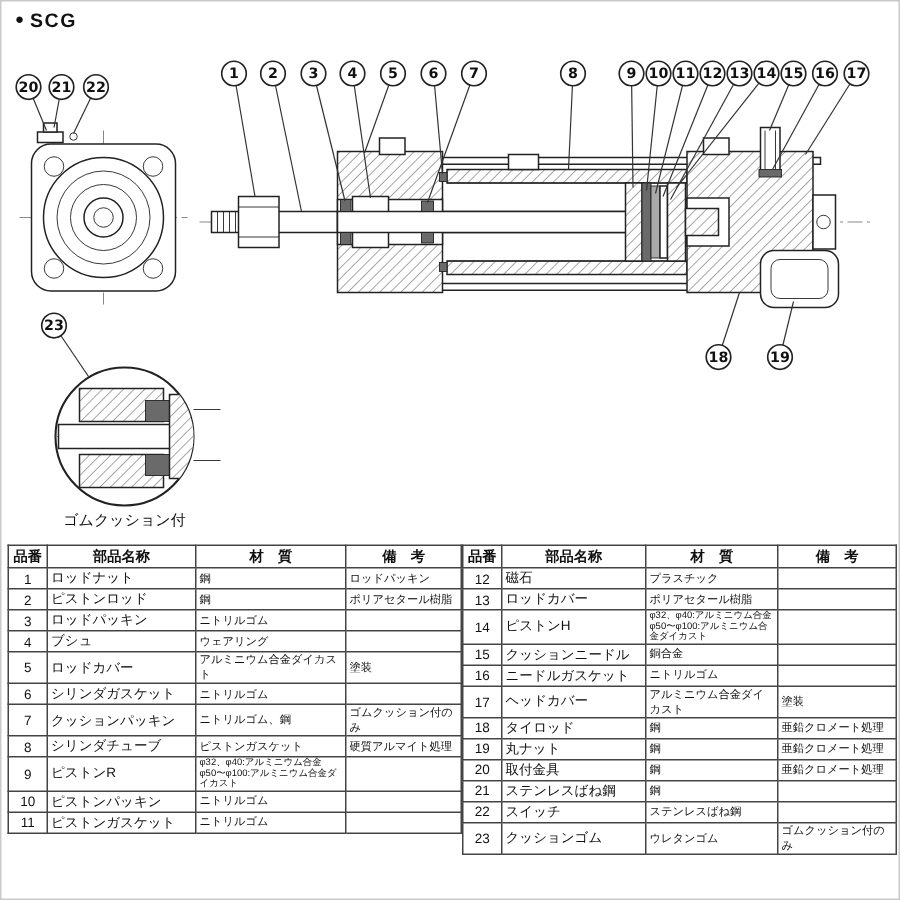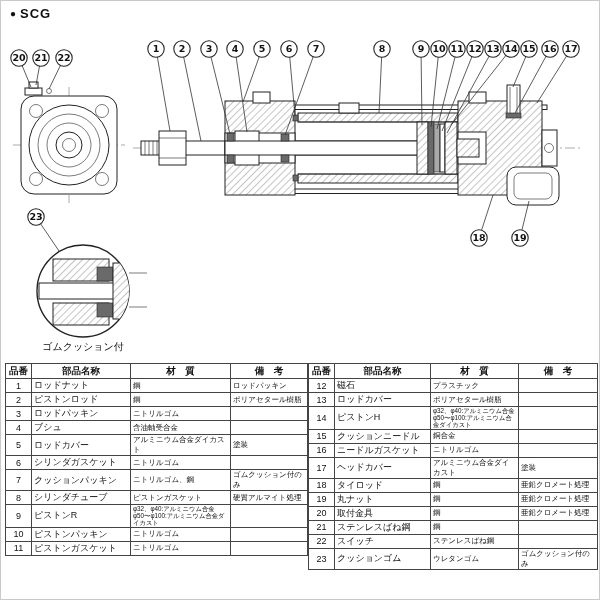--- a/index.html
+++ b/index.html
@@ -296,21 +296,21 @@
         </tr>
         <tr>
           <td>3</td>
           <td>ロッドパッキン</td>
           <td>ニトリルゴム</td>
           <td></td>
         </tr>
         <tr>
           <td>4</td>
           <td>ブシュ</td>
-          <td>含油軸受合金</td>
+          <td>ウェアリング</td>
           <td></td>
         </tr>
         <tr>
           <td>5</td>
           <td>ロッドカバー</td>
           <td>アルミニウム合金ダイカスト</td>
           <td>塗装</td>
         </tr>
         <tr>
           <td>6</td>

